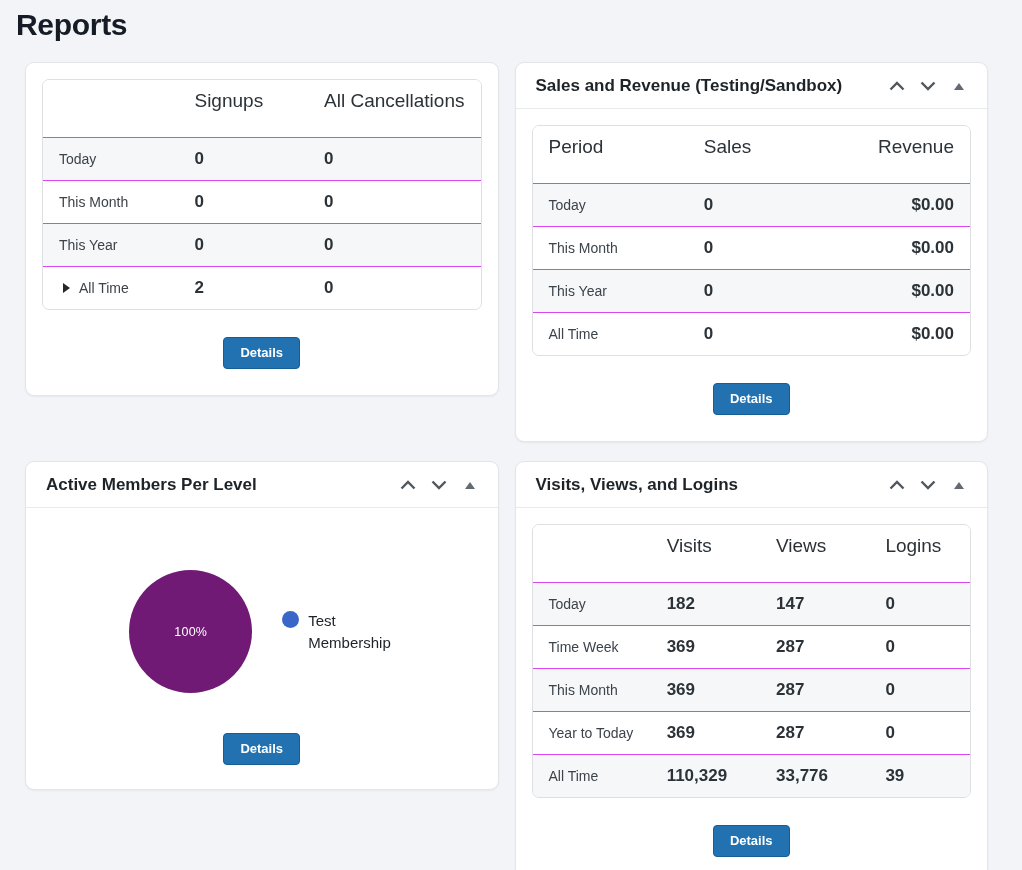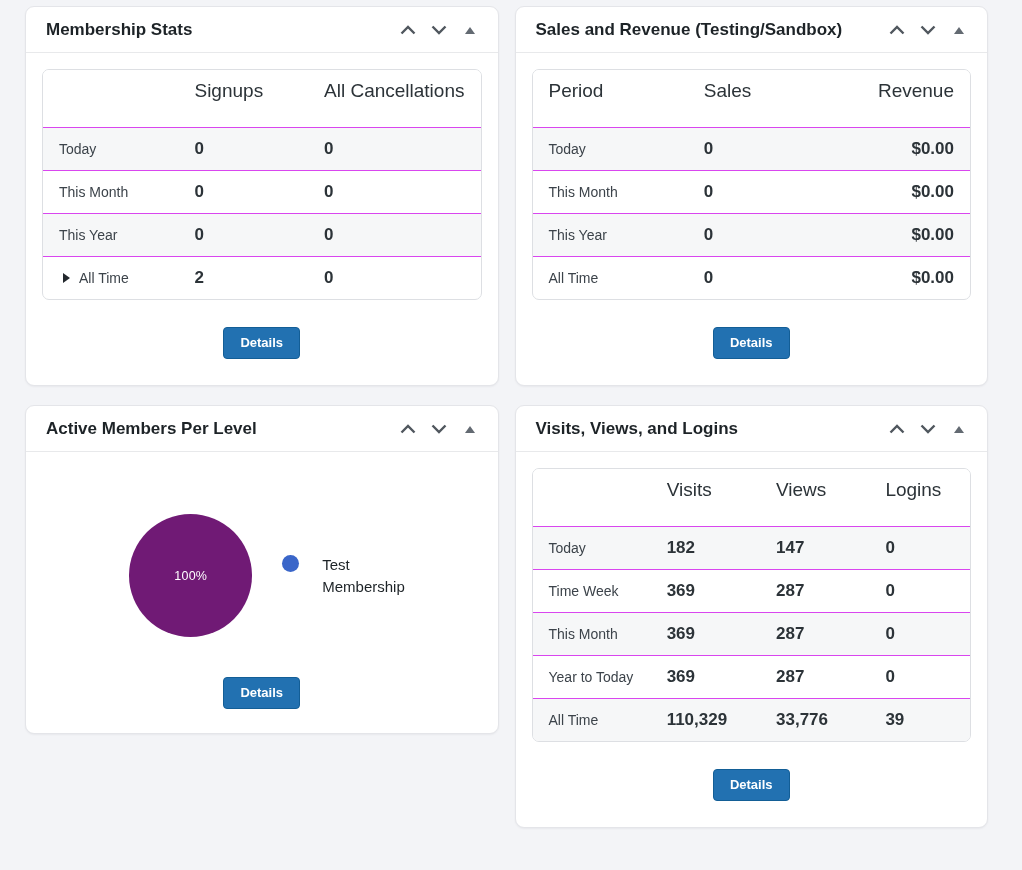--- a/index.html
+++ b/index.html
@@ -122,57 +122,40 @@
     padding: 62px 0 40px 0;
   }
   .pie-wrap { display: flex; align-items: center; justify-content: center; }
   .pie {
     width: 123px; height: 123px;
     border-radius: 50%;
     background: #3a66c9;
     display: flex; align-items: center; justify-content: center;
   }
   .pie-label { color: #ffffff; font-size: 12.5px; letter-spacing: 0.2px; }
-  .legend { display: flex; align-items: flex-start; gap: 23px; width: 112px; }
+  .legend { display: flex; align-items: flex-start; gap: 9px; width: 112px; }
   .legend-dot {
     width: 17px; height: 17px; border-radius: 50%;
     background: #3a66c9; flex: 0 0 auto; margin-top: 1px;
   }
   .legend-label { font-size: 15px; color: #1d2327; line-height: 1.45; }
   .chart-details { display: flex; justify-content: center; margin: 0 0 10px 0; }
   
   col.c-label3 { width: 35.5%; } col.c-mid3 { width: 33.5%; } col.c-last3 { width: 31%; }
   col.c-label4 { width: 27%; }  col.c-q4 { width: 25%; }     col.c-last4 { width: 23%; }
 </style>
 </head>
 <body>
 
 <div class="wrap">
+  <h1 class="page-title">Reports</h1>
 
   <div class="grid">
 
     <section class="card">
-      <div class="card-header">
-        <span class="card-title">Membership Stats</span>
-        <span class="card-controls">
-          <button class="icon-btn" aria-label="Move up">
-            <svg width="16" height="10" viewBox="0 0 16 10">
-                <path d="M1.5 8.5 8 2l6.5 6.5" fill="none" stroke="#50575e" stroke-width="2.4"></path>
-              </svg>
-          </button>
-          <button class="icon-btn" aria-label="Move down">
-            <svg width="16" height="10" viewBox="0 0 16 10">
-                <path d="M1.5 1.5 8 8l6.5-6.5" fill="none" stroke="#50575e" stroke-width="2.4"></path>
-              </svg>
-          </button>
-          <button class="icon-btn" aria-label="Collapse">
-            <span class="tri-up"></span>
-          </button>
-        </span>
-      </div>
       <div class="card-body">
         <div class="table-frame">
           <table>
             <colgroup>
                 <col class="c-label3">
                 <col class="c-mid3">
                 <col class="c-last3">
               </colgroup>
             <thead>
               <tr>

